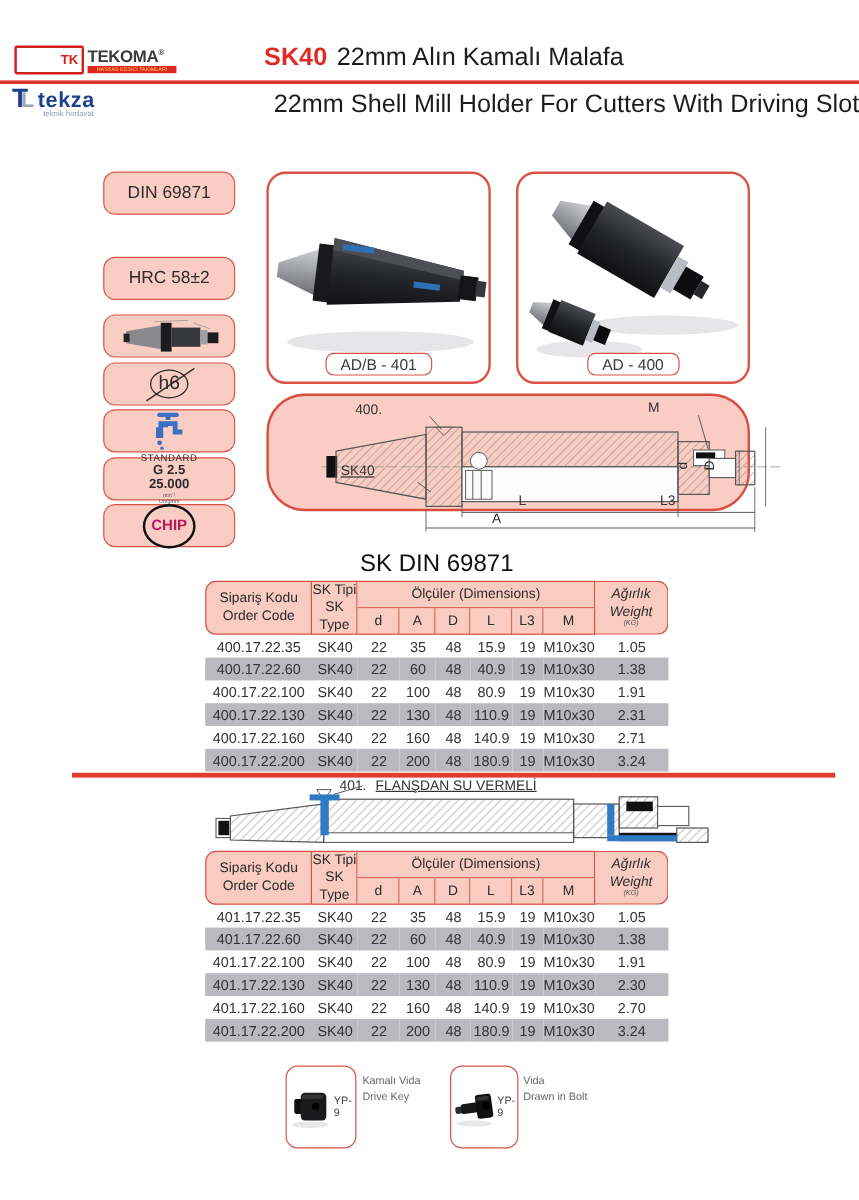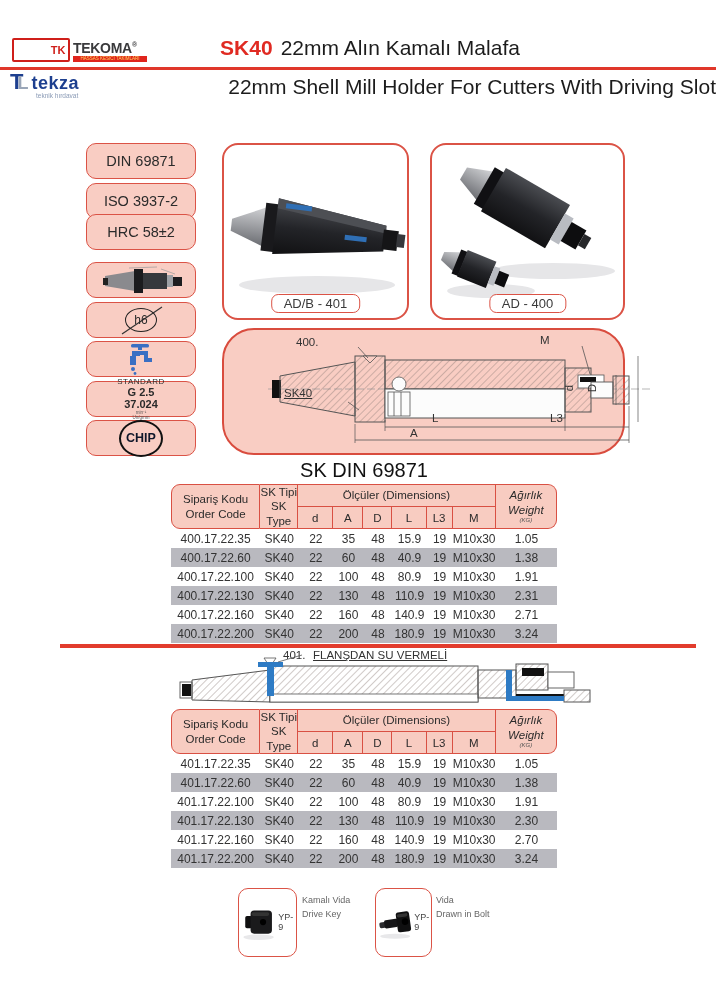--- a/index.html
+++ b/index.html
@@ -29,32 +29,32 @@
   
   .badge{left:86px;width:110px;height:36px;background:#f9cdc3;border:1.6px solid #db5346;
          border-radius:10px;box-sizing:border-box;display:flex;align-items:center;
          justify-content:center;font-size:14.5px;color:#2b2b2b;}
   .badge-col{flex-direction:column;line-height:1;}
   .std-l1{font-size:8px;letter-spacing:0.5px;}
   .std-l2,.std-l3{font-size:11px;font-weight:bold;margin-top:1px;}
   .std-l4,.std-l5{font-size:4.5px;color:#555;margin-top:1px;}
   .h6-wrap{position:relative;width:100%;height:100%;display:flex;align-items:center;justify-content:center;}
   .h6-circle{width:30px;height:22px;border:1.4px solid #222;border-radius:50%;display:flex;
-             align-items:center;justify-content:center;font-size:12px;background:transparent;z-index:1;}
+             align-items:center;justify-content:center;font-size:16px;background:transparent;z-index:1;}
   .chip-circle{width:40px;height:33px;border:2px solid #111;border-radius:50%;display:flex;
-               align-items:center;justify-content:center;font-size:12.5px;font-weight:bold;color:#0f172a;}
+               align-items:center;justify-content:center;font-size:12.5px;font-weight:bold;color:#be185d;}
 
   
   .photo-box{border:2.5px solid #db5346;border-radius:16px;background:#fff;box-sizing:border-box;}
   .photo-label{position:absolute;left:50%;bottom:5px;transform:translateX(-50%);
                border:1.2px solid #db5346;border-radius:7px;background:#fff;padding:1px 12px;
                font-size:13px;color:#3a3a3a;white-space:nowrap;}
 
   
-  .draw-box{left:222px;top:328px;width:403px;height:127px;background:#f9cdc3;
+  .draw-box{left:222px;top:328px;width:403px;height:98px;background:#f9cdc3;
             border:2.5px solid #d94c3e;border-radius:32px;box-sizing:border-box;padding-left:36px;}
   .dlabel{position:absolute;font-size:11.5px;color:#333;white-space:nowrap;}
   .dlabel.u{text-decoration:underline;}
   .rot{transform:rotate(-90deg);}
 
   
   .tbl-title{left:171px;top:459px;width:386px;text-align:center;font-size:20px;color:#111;}
   .spec{border-collapse:separate;border-spacing:0;table-layout:fixed;width:386px;
         font-size:12px;color:#333;}
   .spec th{background:#f8ccc1;font-weight:normal;font-size:11.5px;color:#2b2b2b;
@@ -95,21 +95,20 @@
     </div>
     <div class="tz-tag">teknik hırdavat</div>
   </div>
   <div class="abs title-tr">
     <span class="code">SK40</span><span>22mm Alın Kamalı Malafa</span>
   </div>
   <div class="abs red-line"></div>
   <div class="abs title-en">22mm Shell Mill Holder For Cutters With Driving Slot</div>
 
   <div class="abs badge" style="top:143px">DIN 69871</div>
-  <div class="abs badge" style="top:183px">ISO 3937-2</div>
   <div class="abs badge" style="top:214px">HRC 58±2</div>
   <div class="abs badge" style="top:262px">
     <svg width="100" height="30" viewBox="0 0 100 30">
       <line x1="38" y1="3" x2="66" y2="2" stroke="#999" stroke-width="0.7"></line>
       <line x1="70" y1="4" x2="84" y2="9" stroke="#999" stroke-width="0.7"></line>
       <polygon points="14,11 44,6 44,26 14,21" fill="#8a8a8e"></polygon>
       <rect x="12" y="13" width="5" height="7" fill="#222"></rect>
       <rect x="43" y="4" width="9" height="24" fill="#1b1b1e"></rect>
       <rect x="52" y="8" width="24" height="16" fill="#36383c"></rect>
       <rect x="76" y="10" width="6" height="12" fill="#9ea1a6"></rect>
@@ -130,21 +129,21 @@
       <rect x="13" y="1" width="18" height="3.5" rx="1.5" fill="#3a6fc3"></rect>
       <path d="M16 8 L30 8 L30 15 L34 15 L34 19 L26 19 L26 12 L22 12 L22 8 Z" fill="#3a6fc3"></path>
       <path d="M14 8 L22 8 L22 13 L18 13 L18 22 L12 22 L12 13 L14 13 Z" fill="#3a6fc3"></path>
       <circle cx="15" cy="26" r="2" fill="#3a6fc3"></circle>
       <circle cx="17" cy="30.5" r="1.4" fill="#3a6fc3"></circle>
     </svg>
   </div>
   <div class="abs badge badge-col" style="top:381px">
     <span class="std-l1">STANDARD</span>
     <span class="std-l2">G 2.5</span>
-    <span class="std-l3">37.024</span>
+    <span class="std-l3">25.000</span>
     <span class="std-l4">min⁻¹</span>
     <span class="std-l5">Un/gmm</span>
   </div>
   <div class="abs badge" style="top:420px">
     <div class="chip-circle">CHIP</div>
   </div>
 
   <div class="abs photo-box" style="left:222px;top:143px;width:187px;height:177px;">
     <svg width="182" height="150" viewBox="0 0 182 150" style="margin:8px auto 0">
       <defs>

